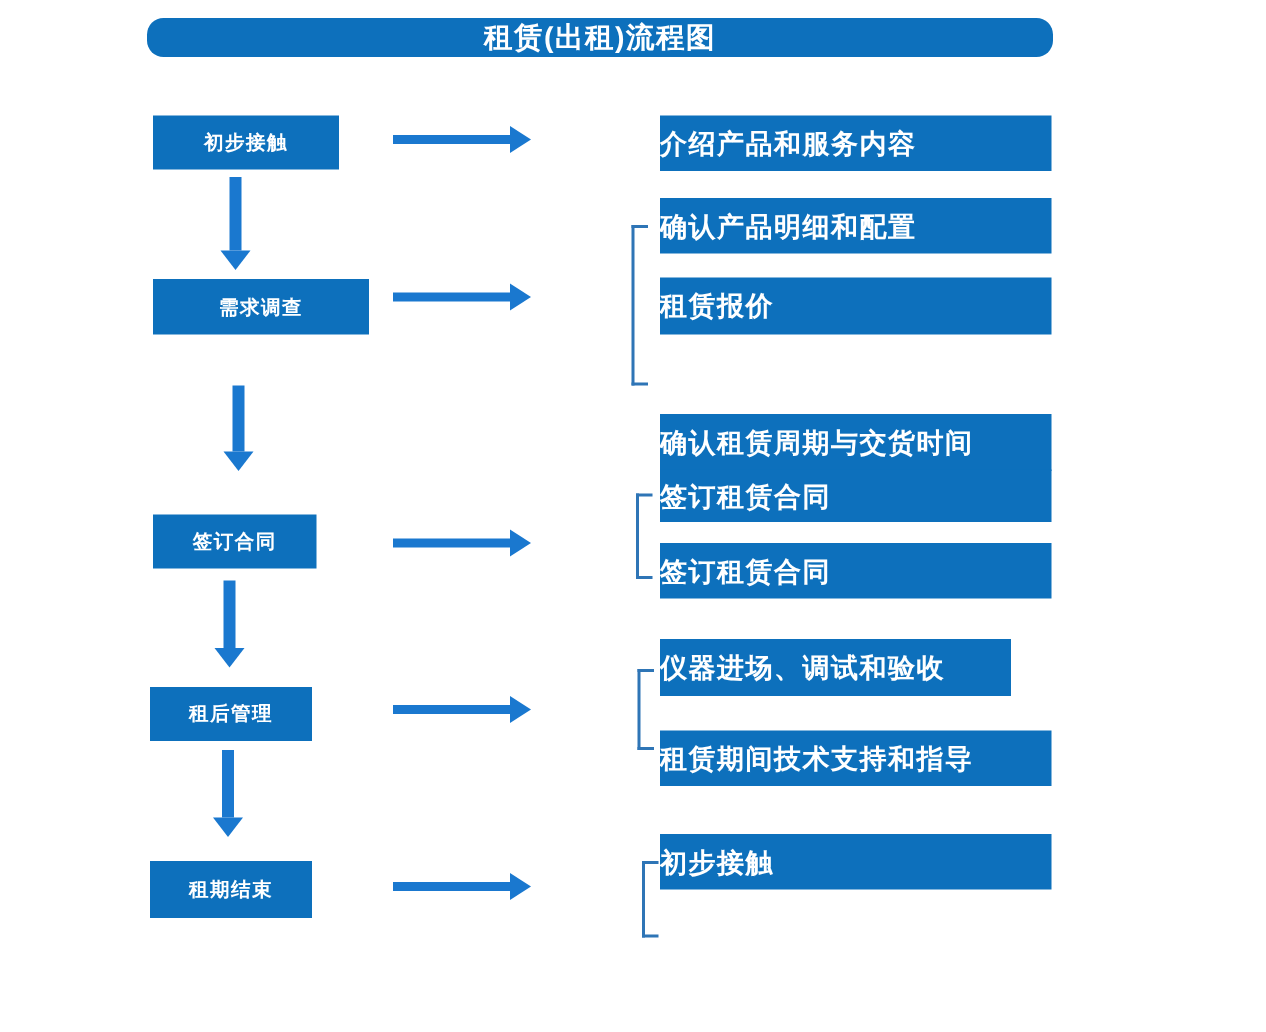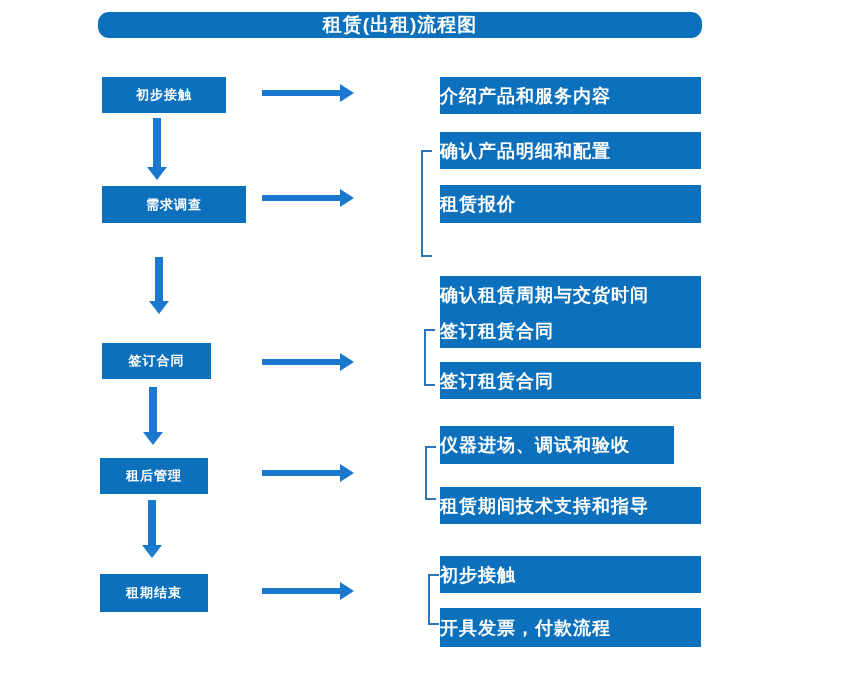--- a/index.html
+++ b/index.html
@@ -114,15 +114,14 @@
   <div class="bar out" style="left:440px; top:185px; width:261px; height:38px;">租赁报价</div>
   <div class="bar out" style="left:440px; top:243px; width:261px; height:38px;margin-top:33px;">确认租赁周期与交货时间</div>
 
   <div class="bar out" style="left:440px; top:313px; width:261px; height:35px;">签订租赁合同</div>
   <div class="bar out" style="left:440px; top:362px; width:261px; height:37px;">签订租赁合同</div>
 
   <div class="bar out" style="left:440px; top:398px; width:234px; height:38px;margin-top:28px;">仪器进场、调试和验收</div>
   <div class="bar out" style="left:440px; top:487px; width:261px; height:37px;">租赁期间技术支持和指导</div>
 
   <div class="bar out" style="left:440px; top:556px; width:261px; height:37px;">初步接触</div>
-  <div class="bar out" style="left:440px; top:608px; width:261px; height:39px;">开具发票，付款流程</div>
 
 </div>
 
 </body></html>

